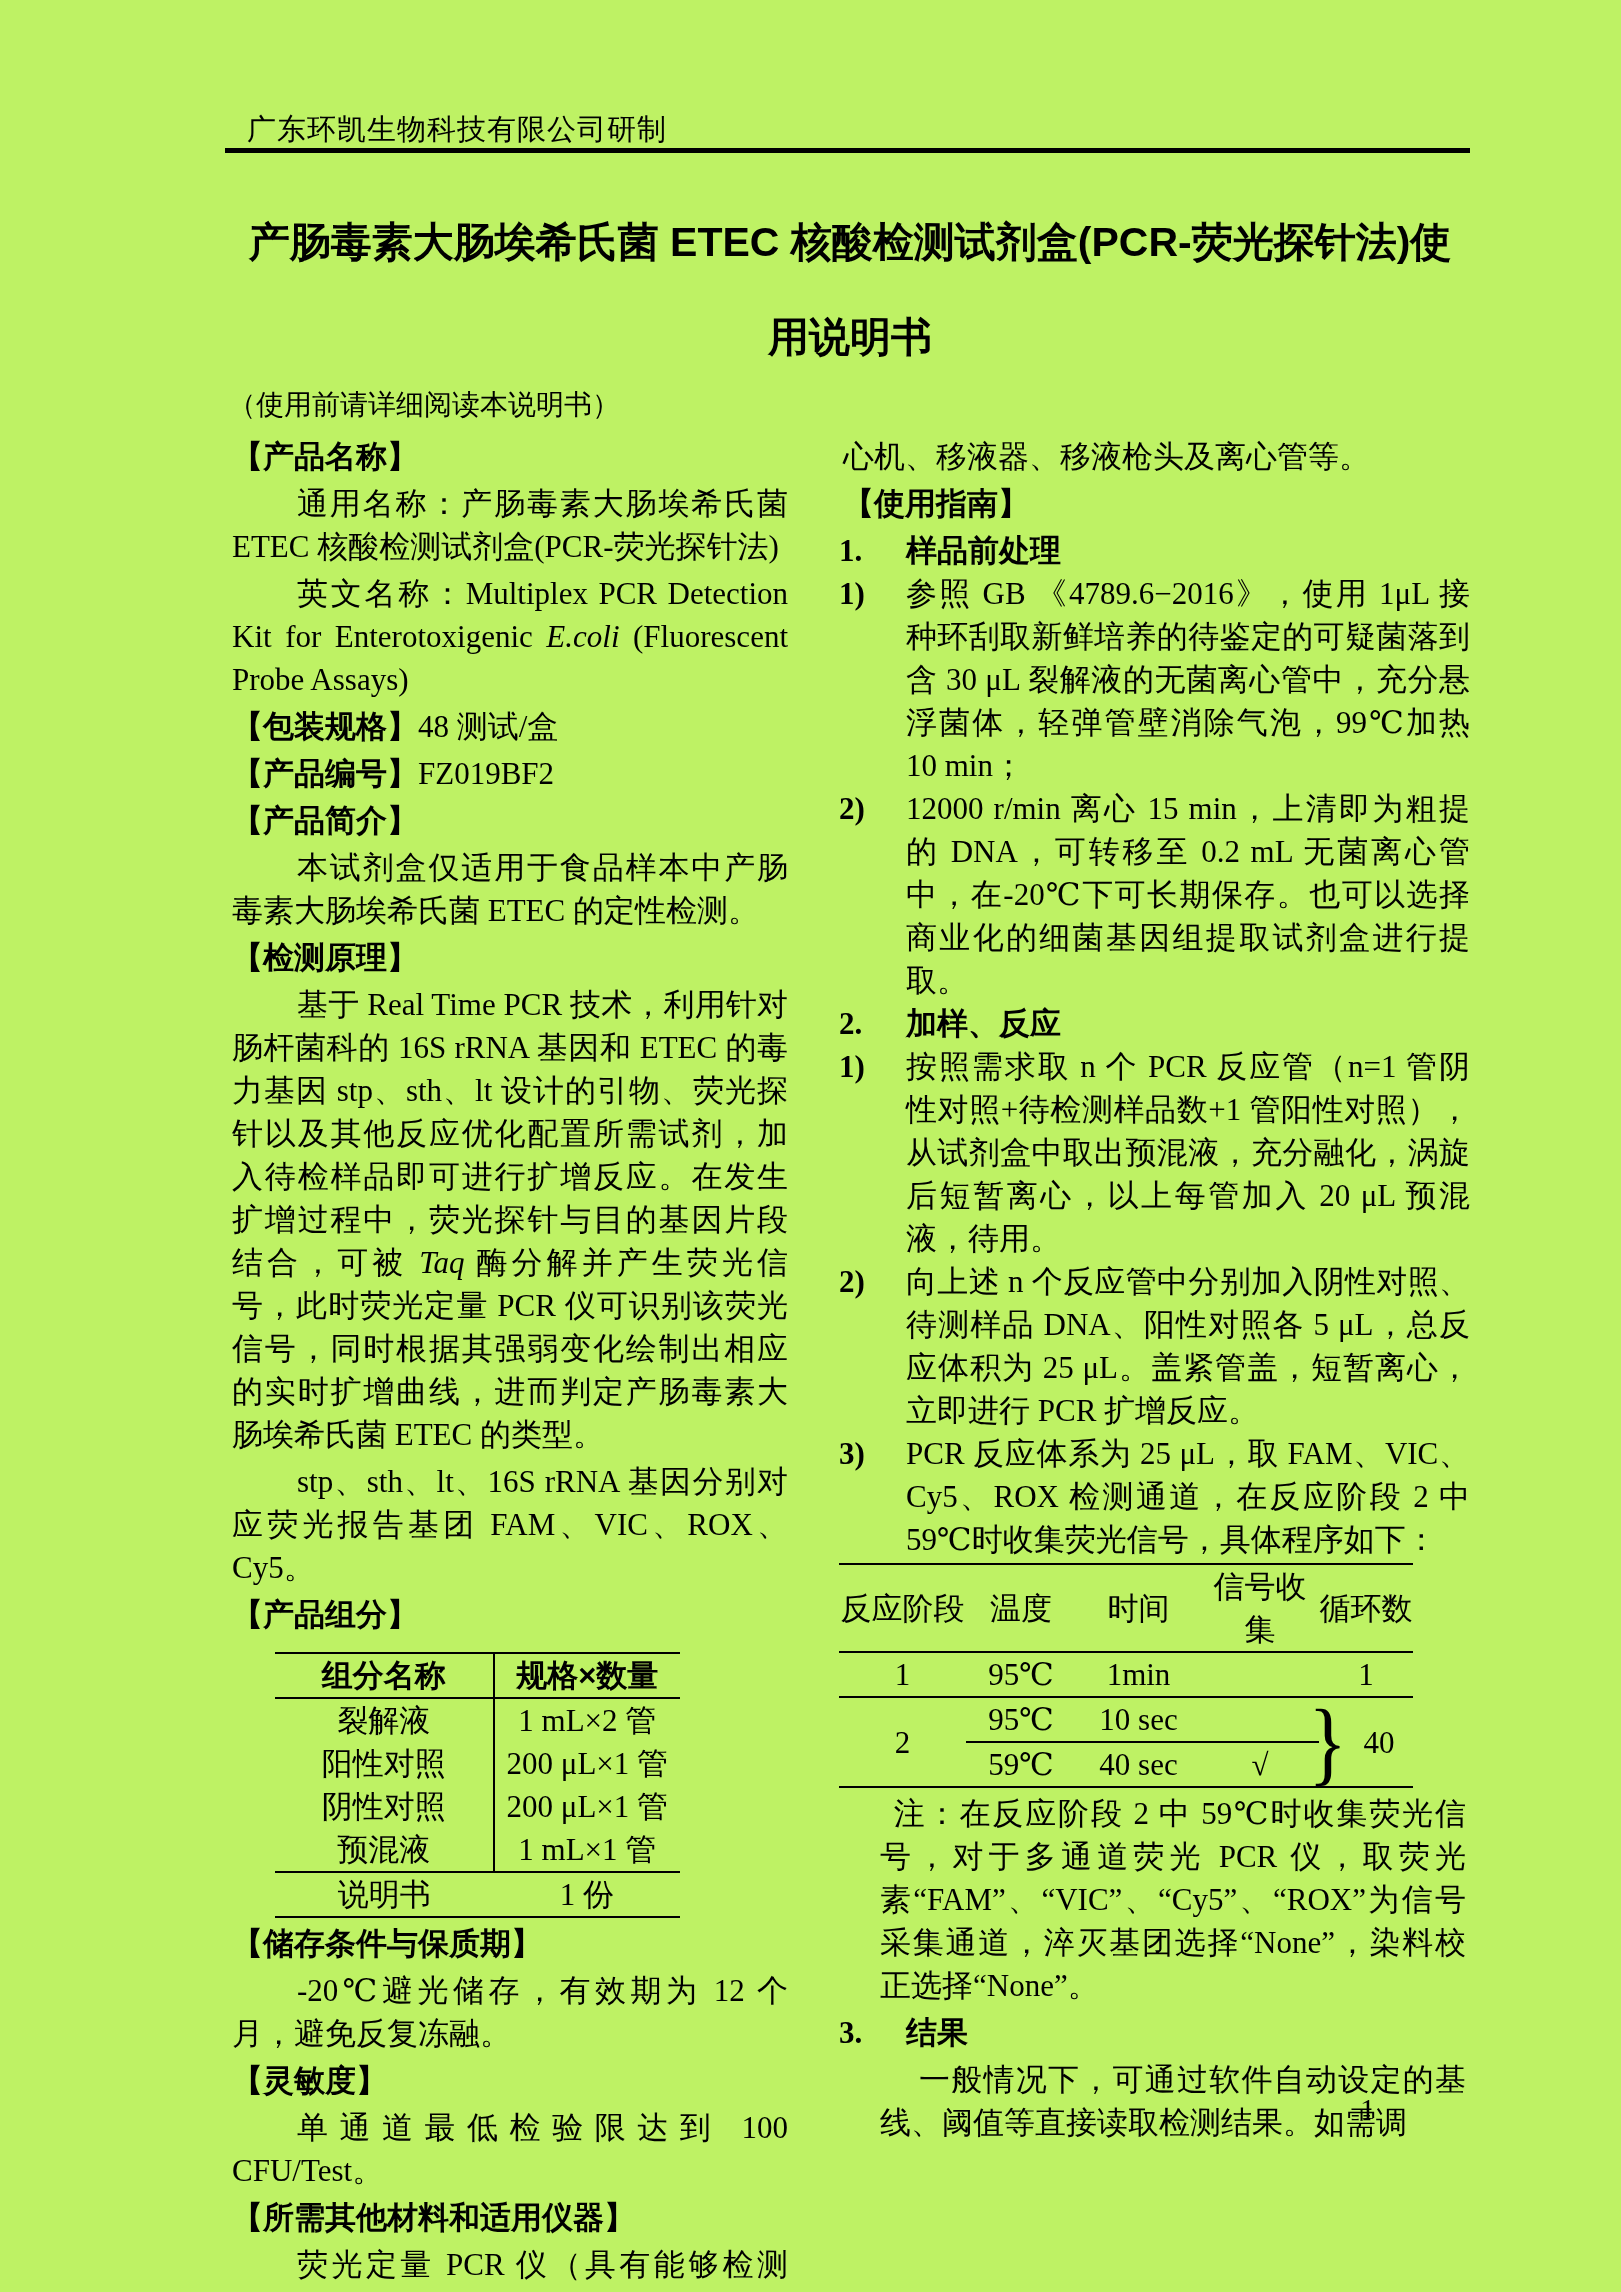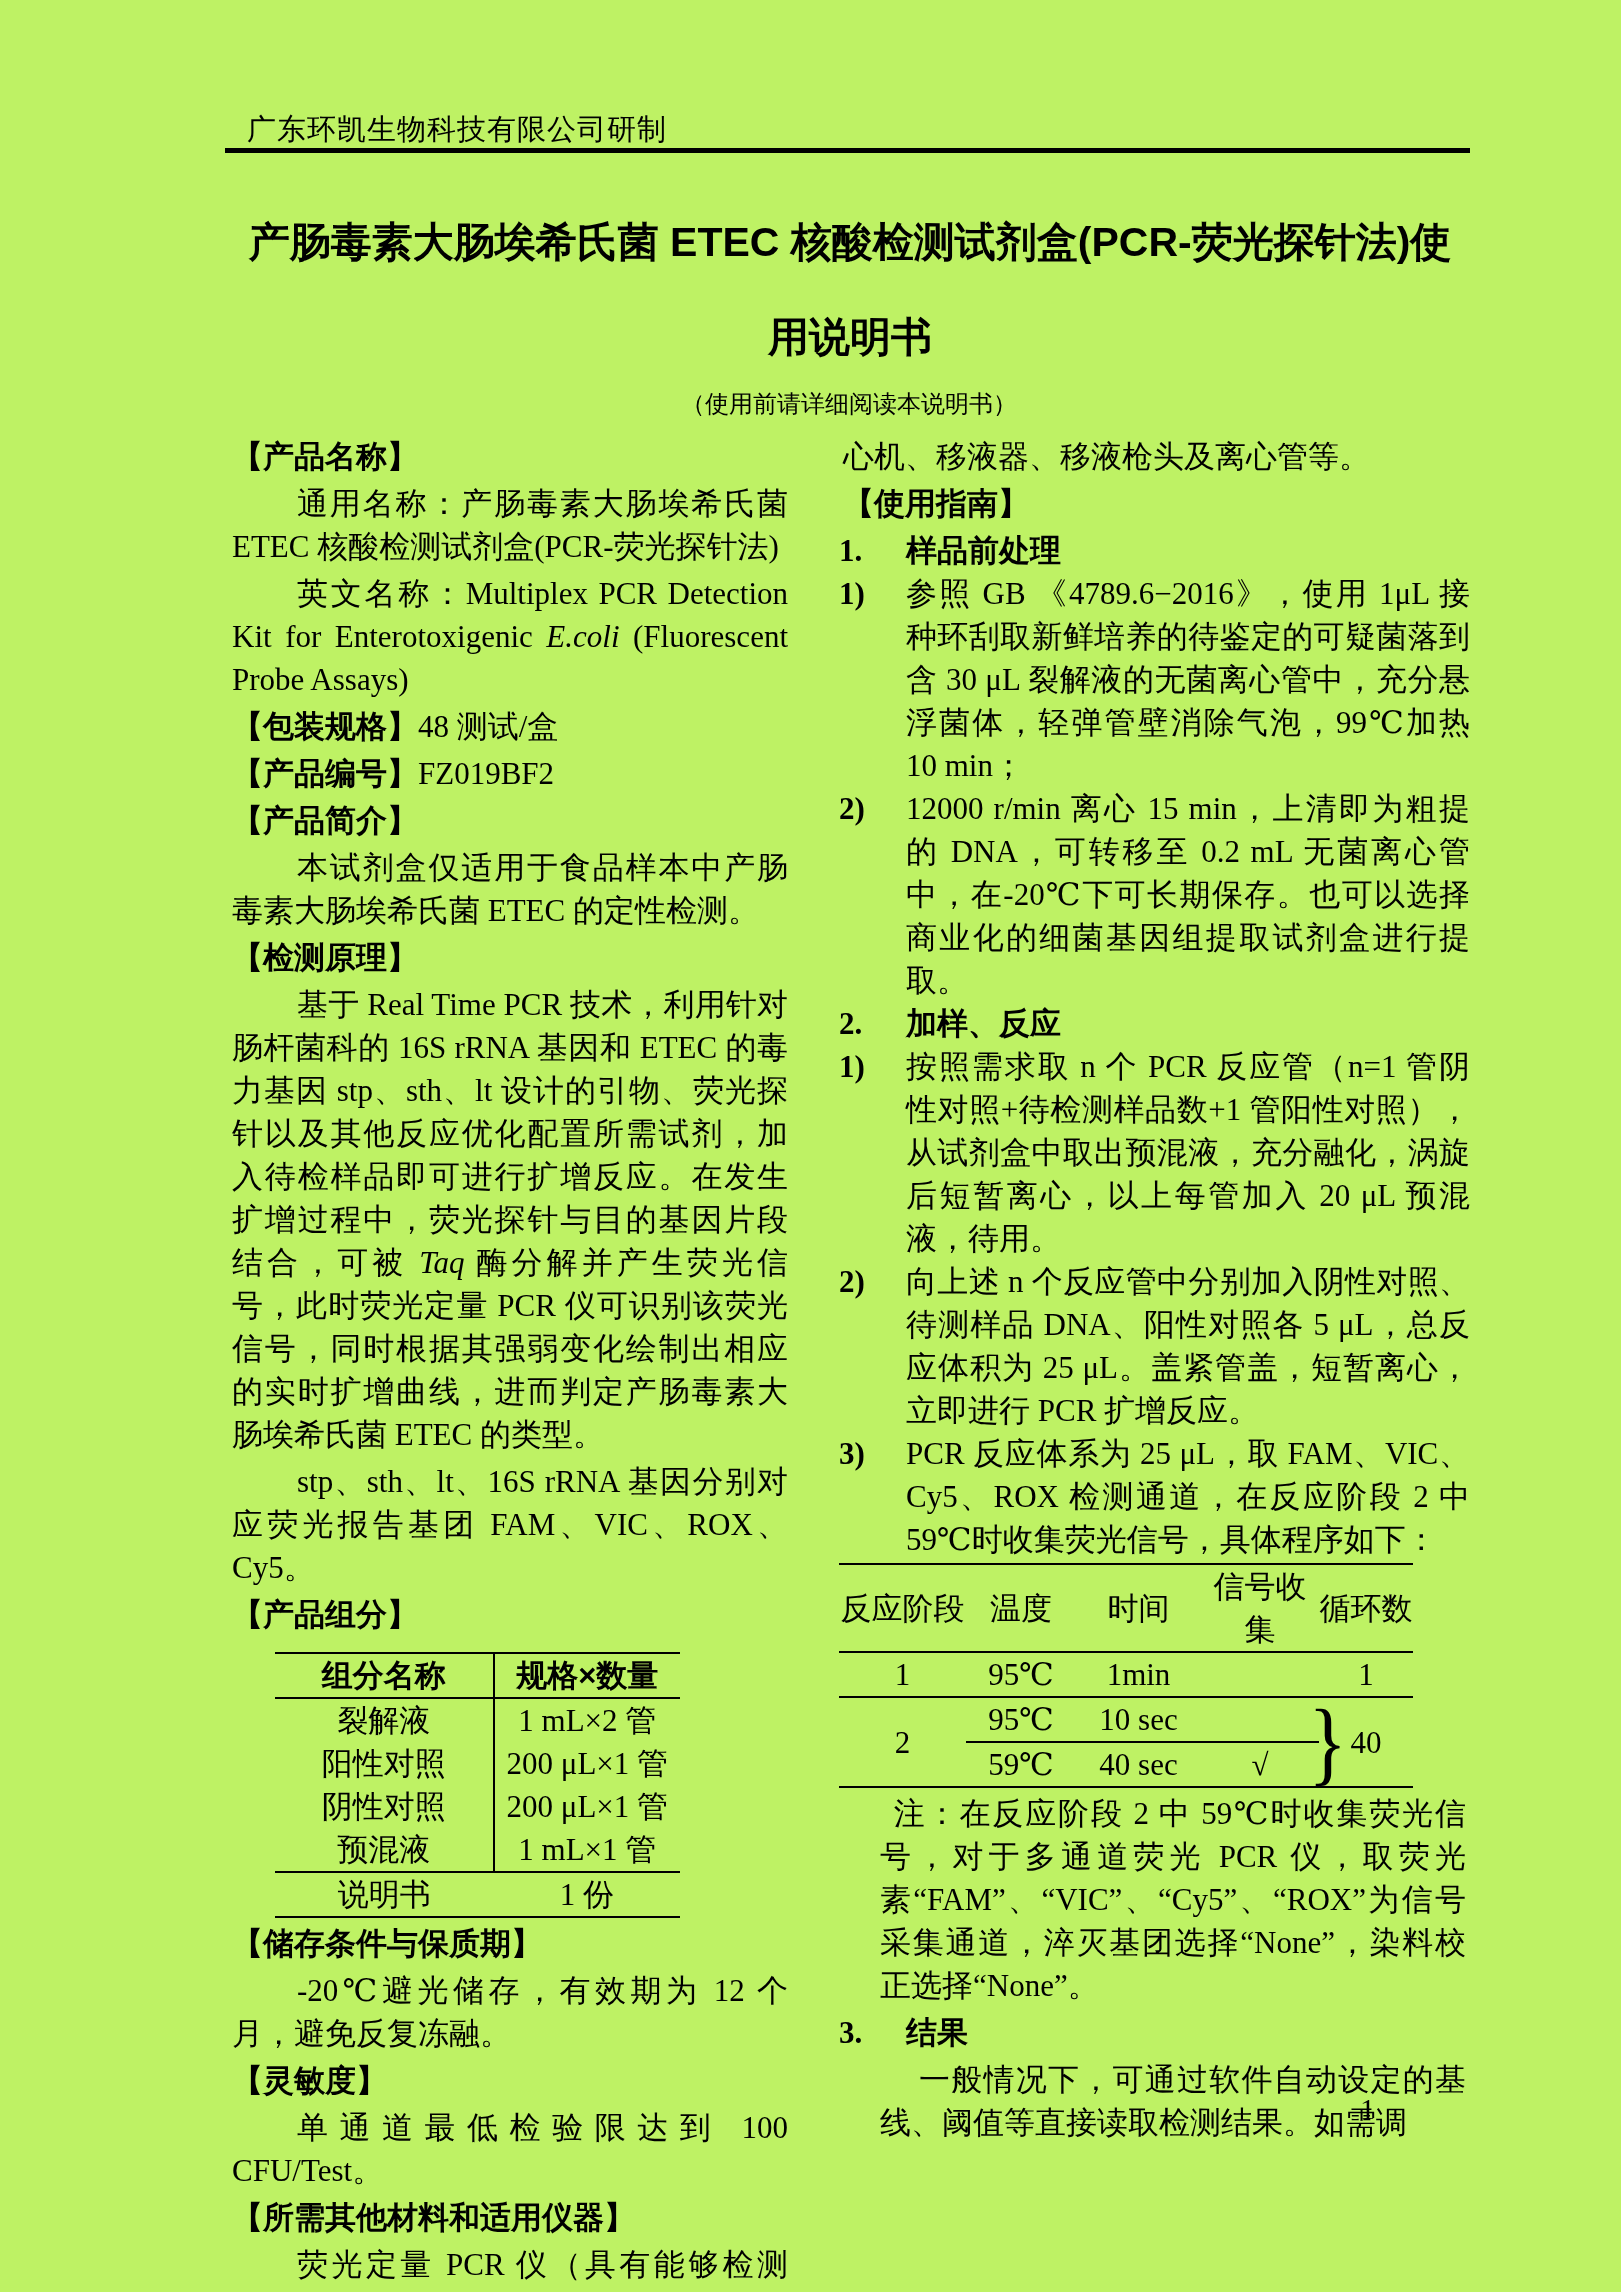--- a/index.html
+++ b/index.html
@@ -9,22 +9,22 @@
     overflow:hidden;
   }
   
   .doc-header { position:absolute; left:247px; top:110px; font-size:29px; letter-spacing:1px; }
   .header-rule { position:absolute; left:225px; top:148px; width:1245px; height:4.9px; background:#000; }
   
   .title-block { position:absolute; left:191px; top:195px; width:1318px; text-align:center;
     font-family:"Liberation Sans","DejaVu Sans",sans-serif; font-weight:bold;
     font-size:41px; line-height:95px; }
   .title-line { white-space:nowrap; }
-  .subtitle { position:absolute; left:228px; top:384px; width:1242px; text-align:center;
-    font-size:24px; line-height:41px; }
+  .subtitle { position:absolute; left:228px; top:384px; width:1242px; text-align:left;
+    font-size:28px; line-height:41px; }
   
   .columns { position:absolute; left:228px; top:431px; width:1242px; display:flex; }
   .col-left  { width:564px; flex:none; }
   .col-gap   { width:47px;  flex:none; }
   .col-right { width:631px; flex:none; }
   .columns { font-size:31px; line-height:43px; }
   p { margin:4px; text-align:justify; }
   .indent { text-indent:65px; }
   .sec-head { font-family:"Liberation Sans","DejaVu Sans",sans-serif; font-weight:bold; }
   h3.sec-head { margin:4px; font-size:31px; line-height:43px; }
@@ -56,21 +56,21 @@
   table.pcr .w-stage{width:127px;} table.pcr .w-temp{width:110px;}
   table.pcr .w-time{width:125px;} table.pcr .w-sig{width:118px;} table.pcr .w-cyc{width:94px;}
   table.pcr tr.hdr td { height:44px; border-bottom:2.9px solid #000; }
   table.pcr tr.r1 td { height:43px; border-bottom:2.9px solid #000; }
   table.pcr tr.r2a td { height:43px; }
   table.pcr tr.r2b td { height:43px; }
   table.pcr tr.r2a td.partial { border-bottom:2px solid #000; }
   .cyc-cell { display:flex; align-items:center; justify-content:flex-start; height:86px; }
   .brace { font-size:94px; font-weight:400; line-height:86px; display:inline-block;
     transform:scaleX(0.85); margin-left:-13.7px; }
-  .cyc-val { margin-left:0; }
+  .cyc-val { margin-left:13px; }
   
   .note-block { margin-left:41px; text-indent:13.7px; }
   .result-para { margin-left:41px; text-indent:39px; }
   
   .page-number { position:absolute; left:1360px; top:2092px; font-size:30px; }
 </style>
 </head>
 <body>
 
 <div class="page">

